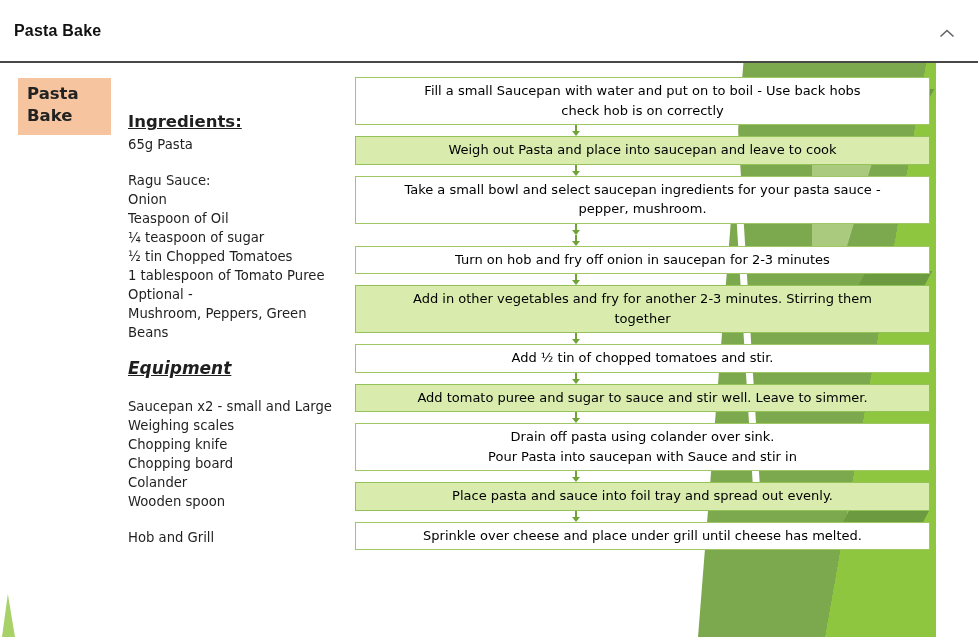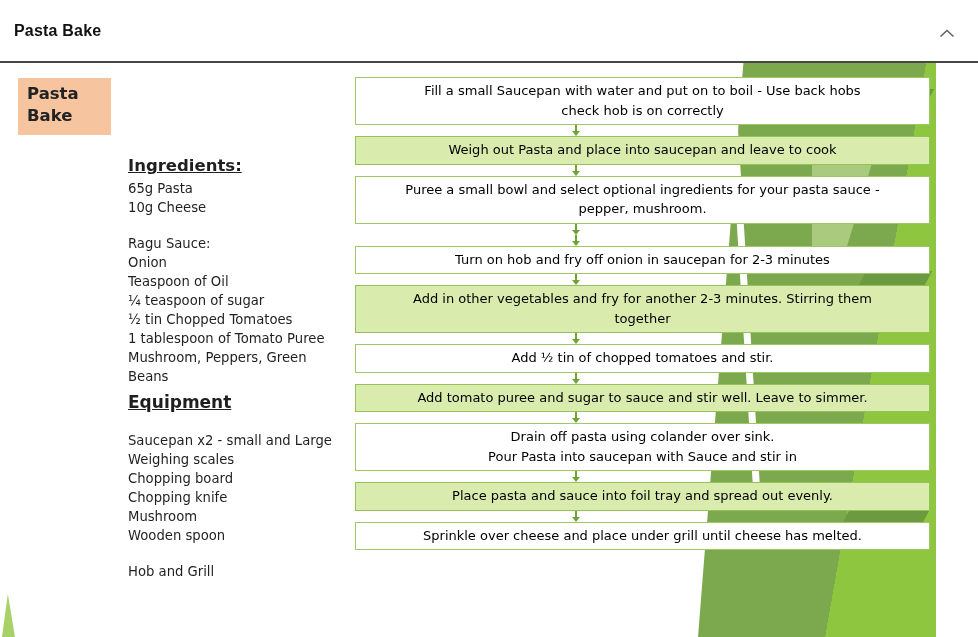--- a/index.html
+++ b/index.html
@@ -43,23 +43,23 @@
 
   
   .recipe-label { position:absolute; left:18px; top:15px; width:93px; min-height:57px;
                   background:#F6C5A0; color:#222; font-weight:bold; font-size:16.5px;
                   line-height:1.35; padding:5px 9px; white-space:pre-line; z-index:1; }
 
   
   .left-panel { position:absolute; left:128px; top:48px; width:204px; z-index:1;
                 color:#1f1f1f; font-size:13.2px; line-height:19px; }
   .l-heading  { font-size:16.5px; font-weight:bold; text-decoration:underline;
-                line-height:22px; margin-bottom:2px;margin-top:44px; }
+                line-height:22px; margin-bottom:2px; }
   .l-heading2 { font-size:17px;   font-weight:bold; text-decoration:underline;
-                line-height:24px; margin-top:4px; }
+                line-height:24px; margin-top:14px;font-style:italic; }
   .l-subheading { }
   .l-gap { height:17px; }
 
   
   .flow { position:absolute; left:355px; top:14px; width:575px; z-index:1; }
   .step-box { border:1.6px solid #9FC863; background:#ffffff; color:#000000;
               text-align:center; font-size:13px; line-height:1.5;
               padding:3px 8px 4px; white-space:pre-line; }
   .step-box.green { background:#D9ECAE; border-color:#94C258; }
   .arrow-wrap { height:11px; position:relative; }
@@ -97,53 +97,53 @@
 
   <div class="recipe-label">Pasta
 Bake</div>
 
   <div class="left-panel">
 
       <div class="l-body l-heading">Ingredients:</div>
 
       <div class="l-body">65g Pasta</div>
 
-      <div class="l-body">10g Cheese</div>
 
       <div class="l-body l-gap"></div>
 
       <div class="l-body l-subheading">Ragu Sauce:</div>
 
       <div class="l-body">Onion</div>
 
       <div class="l-body">Teaspoon of Oil</div>
 
       <div class="l-body">¼ teaspoon of sugar</div>
 
       <div class="l-body">½ tin Chopped Tomatoes</div>
 
       <div class="l-body">1 tablespoon of Tomato Puree</div>
 
+      <div class="l-body">Optional -</div>
 
       <div class="l-body">Mushroom, Peppers, Green Beans</div>
 
       <div class="l-body l-heading2">Equipment</div>
 
 
       <div class="l-body l-gap"></div>
 
       <div class="l-body">Saucepan x2 - small and Large</div>
 
       <div class="l-body">Weighing scales</div>
 
+      <div class="l-body">Chopping knife</div>
+
       <div class="l-body">Chopping board</div>
 
-      <div class="l-body">Chopping knife</div>
-
-      <div class="l-body">Mushroom</div>
+      <div class="l-body">Colander</div>
 
       <div class="l-body">Wooden spoon</div>
 
       <div class="l-body l-gap"></div>
 
       <div class="l-body">Hob and Grill</div>
     </div>
 
   <div class="flow">
 
@@ -162,21 +162,21 @@
         <div class="step-box green">Weigh out Pasta and place into saucepan and leave to cook</div>
         <div class="arrow-wrap">
           <div class="down-arrow">
             <div class="shaft"></div>
             <div class="head"></div>
           </div>
         </div>
       </div>
 
       <div>
-        <div class="step-box white">Puree a small bowl and select optional ingredients for your pasta sauce -
+        <div class="step-box white">Take a small bowl and select saucepan ingredients for your pasta sauce -
 pepper, mushroom.</div>
         <div class="arrow-wrap">
           <div class="down-arrow">
             <div class="shaft"></div>
             <div class="head"></div>
           </div>
         </div>
       </div>
 
       <div>

